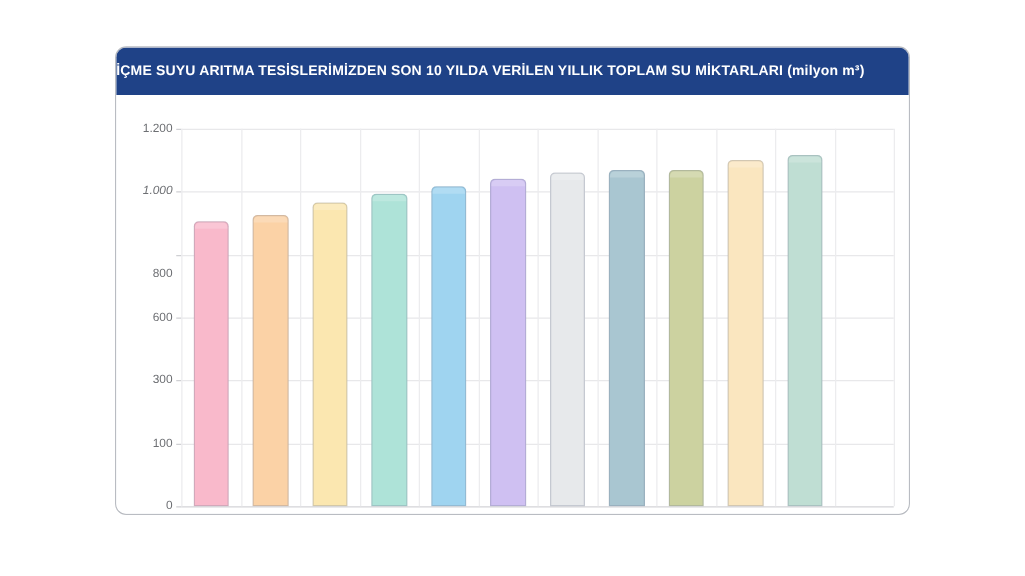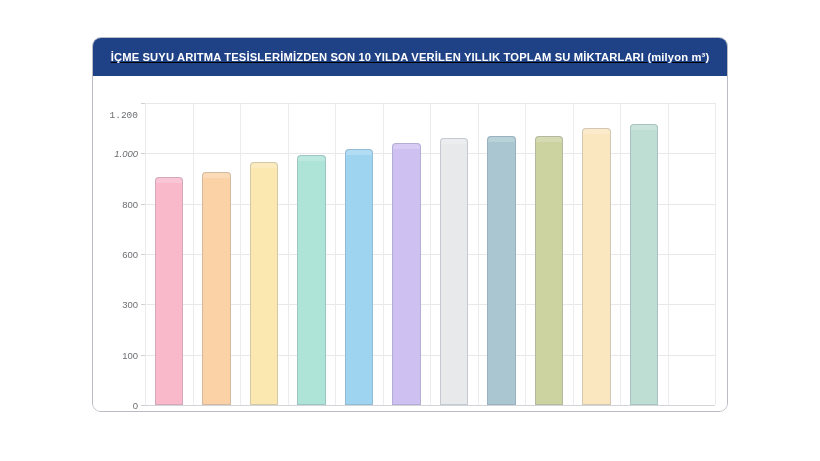--- a/index.html
+++ b/index.html
@@ -30,23 +30,21 @@
 
   #chart-header {
     position: absolute;
     left: 0;
     top: 0;
     width: 100%;
     height: 38px;
     background: #1f4287;
     display: flex;
     align-items: center;
-    justify-content: center;
     box-sizing: border-box;
-    text-decoration: underline;
   }
   #chart-title {
     color: #ffffff;
     font-size: 11.2px;
     font-weight: bold;
     letter-spacing: 0.15px;
     white-space: nowrap;
     text-align: center;
   }
   #chart-title .unit {
@@ -138,27 +136,27 @@
         <div class="ytick-mark" style="top: 251.667px;"></div>
         <div class="ytick" style="top: 251.667px;">100</div>
         <div class="hline" style="top: 201.333px;"></div>
         <div class="ytick-mark" style="top: 201.333px;"></div>
         <div class="ytick" style="top: 201.333px;">300</div>
         <div class="hline" style="top: 151px;"></div>
         <div class="ytick-mark" style="top: 151px;"></div>
         <div class="ytick" style="top: 151px; margin-left: 24px;">600</div>
         <div class="hline" style="top: 100.667px;"></div>
         <div class="ytick-mark" style="top: 100.667px;"></div>
-        <div class="ytick" style="top: 101px;">800</div>
+        <div class="ytick" style="top: 116px;">800</div>
         <div class="hline" style="top: 50.3333px;"></div>
         <div class="ytick-mark" style="top: 50.3333px;"></div>
         <div class="ytick" style="top: 50.3333px; font-style: italic;">1.000</div>
         <div class="hline" style="top: 0px;"></div>
         <div class="ytick-mark" style="top: 0px;"></div>
-        <div class="ytick" style="top: 12px; font-family: Liberation Mono, monospace;">1.200</div>
+        <div class="ytick" style="top: 0px;">1.200</div>
         <div class="vline" style="left: 0px;"></div>
         <div class="vline" style="left: 48px;"></div>
         <div class="vline" style="left: 95px;"></div>
         <div class="vline" style="left: 143px;"></div>
         <div class="vline" style="left: 190px;"></div>
         <div class="vline" style="left: 238px;"></div>
         <div class="vline" style="left: 285px;"></div>
         <div class="vline" style="left: 333px;"></div>
         <div class="vline" style="left: 380px;"></div>
         <div class="vline" style="left: 428px;"></div>

